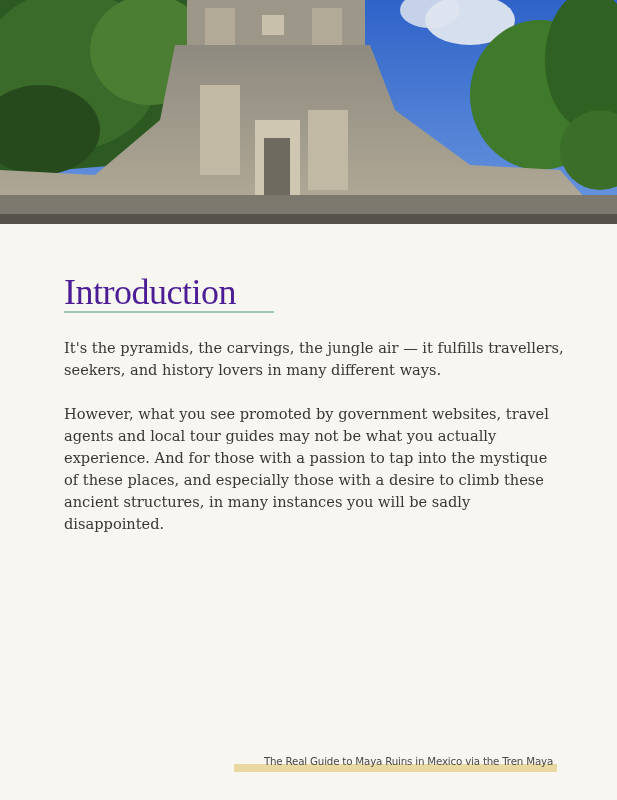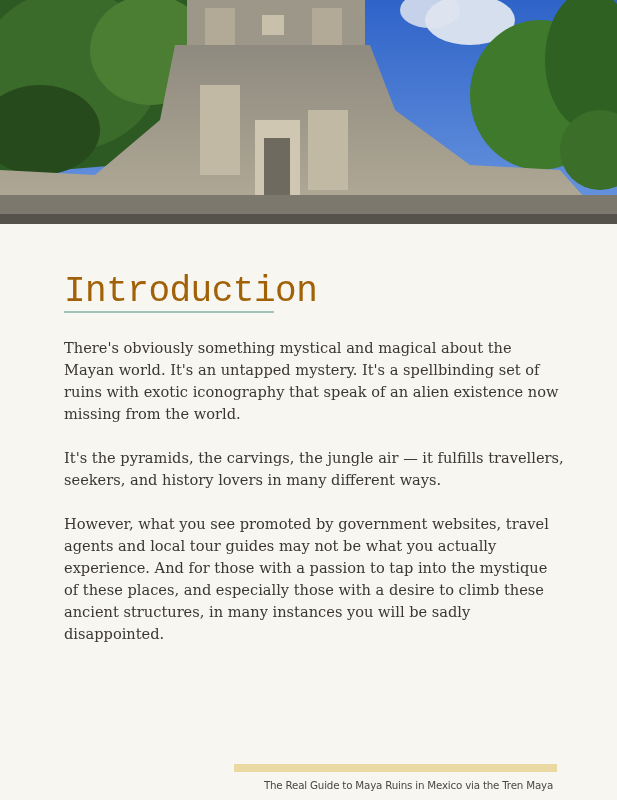--- a/index.html
+++ b/index.html
@@ -9,22 +9,22 @@
     position: relative;
   }
   .hero {
     position: absolute; left: 0; top: 0; width: 617px; height: 224px;
     overflow: hidden;
     background: linear-gradient(180deg, #3d6ed0 0%, #5d8be0 40%, #2f4a22 100%);
   }
   .hero svg { display: block; }
   .title {
     position: absolute; left: 64px; top: 268px;
-    font-family: Liberation Mono, monospace;
-    font-size: 36px; color: #a16207; margin: 0; font-weight: normal;
+    font-family: Liberation Serif, serif;
+    font-size: 36px; color: #4c1d95; margin: 0; font-weight: normal;
     letter-spacing: -0.5px;
     line-height: 48px;
   }
   .title-underline {
     position: absolute; left: 64px; top: 311px; width: 210px; height: 2px;
     background: #9fc4b8;
   }
   .body-text {
     position: absolute; left: 64px; top: 337px; width: 500px;
     font-family: "DejaVu Serif", serif;
@@ -36,21 +36,20 @@
   }
   .footer-bar {
     position: absolute; left: 0; top: 10px; width: 323px; height: 8px;
     background: #ead9a3;
   }
   .footer-text {
     position: absolute; right: 4px; top: 1px;
     font-family: "DejaVu Sans", sans-serif;
     font-size: 10.3px; color: #4a4844; white-space: nowrap;
     letter-spacing: -0.2px;
-    margin-top: 24px;
   }
 </style>
 </head>
 <body>
 
 <div class="hero">
   <svg width="617" height="224" viewBox="0 0 617 224">
     <defs>
       <linearGradient id="sky" x1="0" y1="0" x2="0" y2="1">
         <stop offset="0" stop-color="#2f63c8"></stop>
@@ -86,21 +85,20 @@
     <rect x="264" y="138" width="26" height="60" fill="#6f6a5f"></rect>
     <rect x="0" y="195" width="617" height="29" fill="#7d786d"></rect>
     <rect x="0" y="214" width="617" height="10" fill="#55524b"></rect>
   </svg>
 </div>
 
 <h1 class="title">Introduction</h1>
 <div class="title-underline"></div>
 
 <div class="body-text">
-  <p>There's obviously something mystical and magical about the Mayan world. It's an untapped mystery. It's a spellbinding set of ruins with exotic iconography that speak of an alien existence now missing from the world.</p>
   <p>It's the pyramids, the carvings, the jungle air — it fulfills travellers, seekers, and history lovers in many different ways.</p>
   <p>However, what you see promoted by government websites, travel agents and local tour guides may not be what you actually experience. And for those with a passion to tap into the mystique of these places, and especially those with a desire to climb these ancient structures, in many instances you will be sadly disappointed.</p>
 </div>
 
 <div class="footer">
   <div class="footer-bar"></div>
   <span class="footer-text">The Real Guide to Maya Ruins in Mexico via the Tren Maya</span>
 </div>
 
 </body></html>

